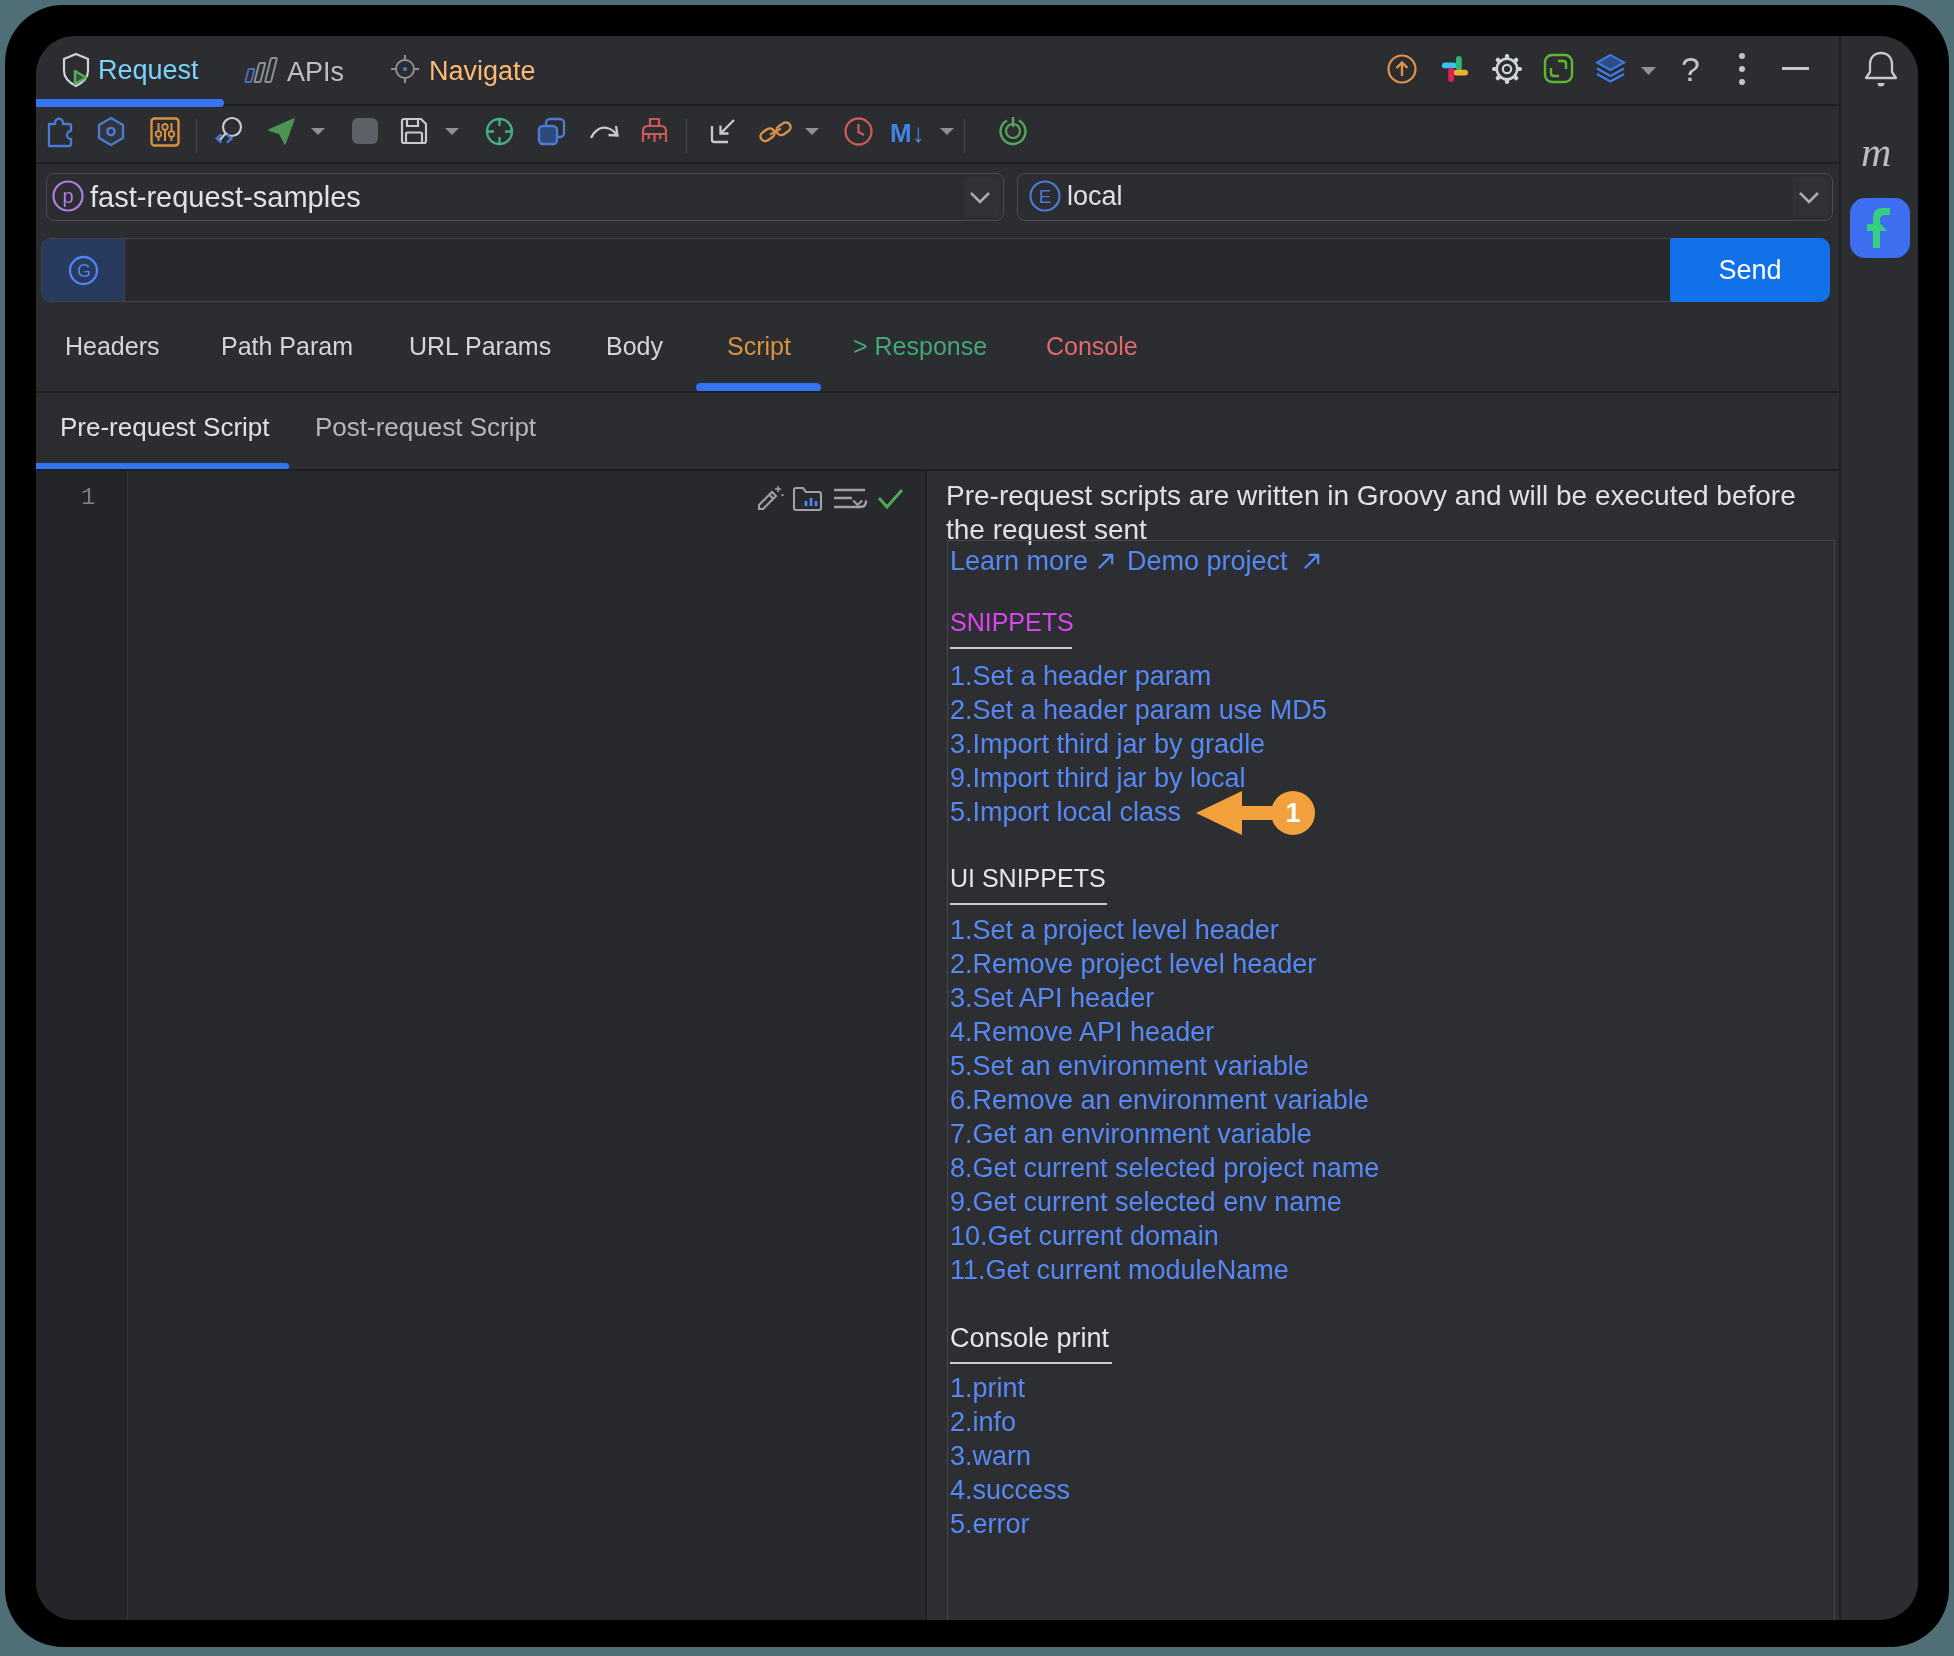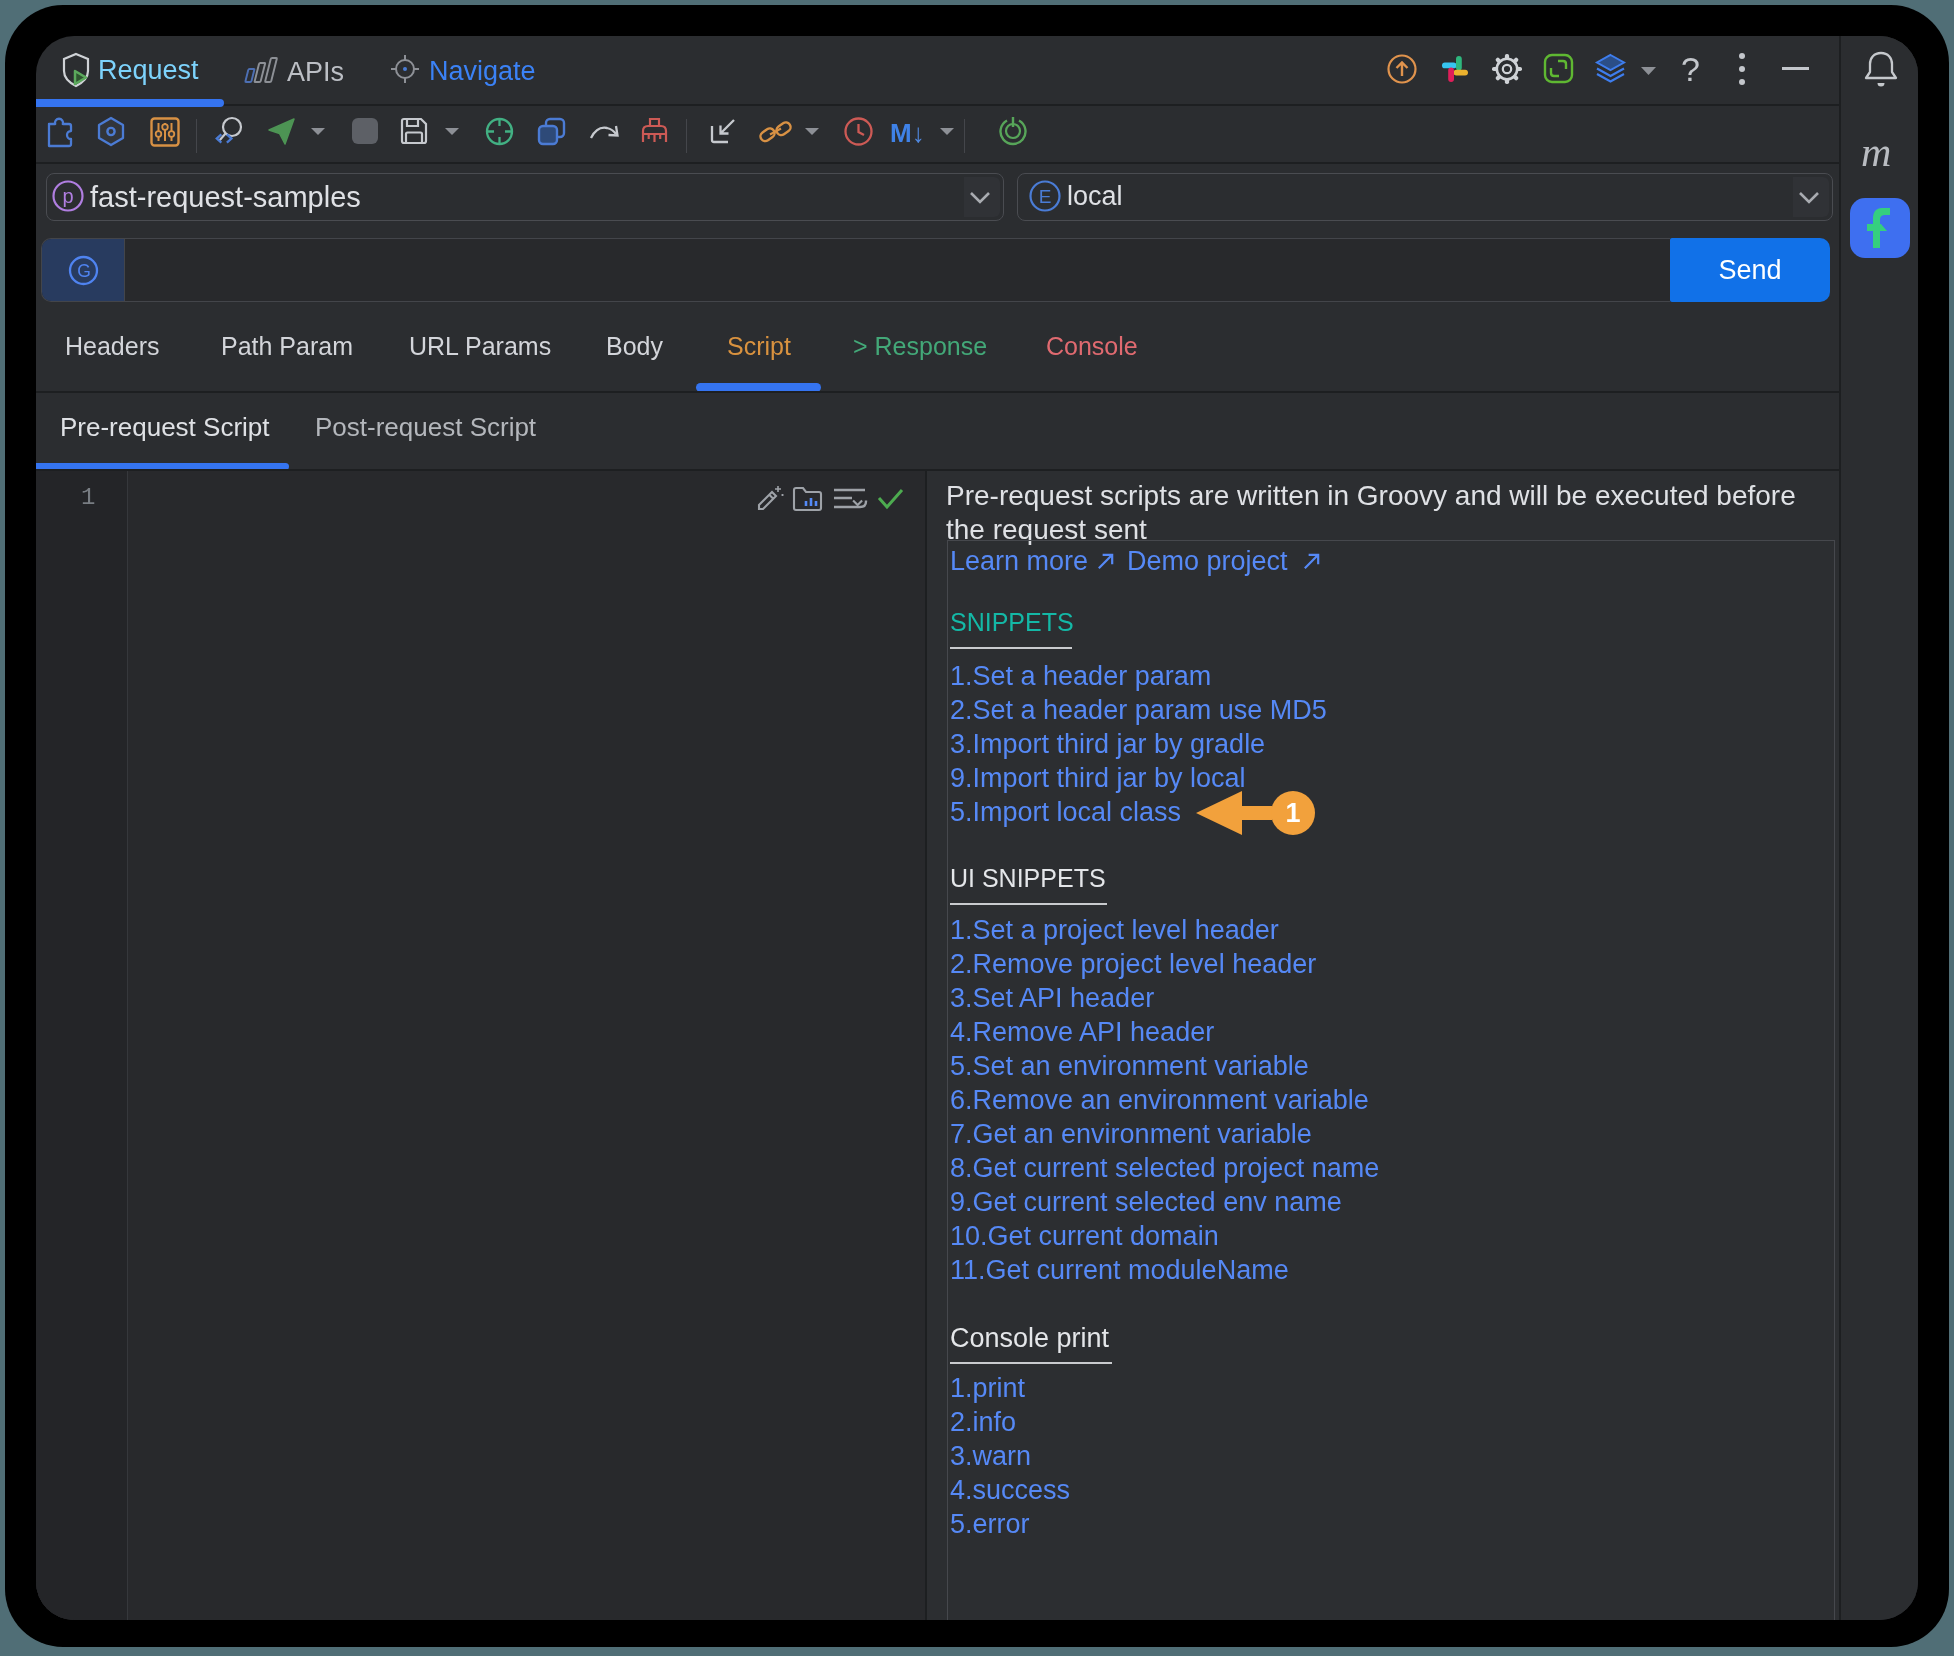--- a/index.html
+++ b/index.html
@@ -30,21 +30,21 @@
     <rect x="1" y="12" width="6" height="13" rx="1" fill="none" stroke="#4d6fb3" stroke-width="2" transform="skewX(-14)" transform-origin="4 18"></rect>
     <rect x="11" y="6" width="6" height="19" rx="1" fill="none" stroke="#8d9096" stroke-width="2" transform="skewX(-14)" transform-origin="14 15"></rect>
     <rect x="22" y="1" width="6" height="24" rx="1" fill="none" stroke="#8d9096" stroke-width="2" transform="skewX(-14)" transform-origin="25 13"></rect>
   </svg>
   <div class="abs" style="left:251px;top:21px;font-size:27px;color:#bcbfc5;">APIs</div>
   <svg style="left:354px;top:18px;" width="30" height="30" viewBox="0 0 30 30">
     <circle cx="15" cy="15" r="9" fill="none" stroke="#8d9096" stroke-width="2"></circle>
     <circle cx="15" cy="15" r="2" fill="#4a7cd6"></circle>
     <path d="M15 1 V7 M15 23 V29 M1 15 H7 M23 15 H29" stroke="#8d9096" stroke-width="2"></path>
   </svg>
-  <div class="abs" style="left:393px;top:20px;font-size:27px;color:#3b82f6;">Navigate</div>
+  <div class="abs" style="left:393px;top:20px;font-size:27px;color:#fdba74;">Navigate</div>
 
   <svg style="left:1351px;top:18px;" width="30" height="30" viewBox="0 0 30 30">
     <circle cx="15" cy="15" r="13.5" fill="none" stroke="#e0934d" stroke-width="2.2"></circle>
     <path d="M15 22 V9 M9.5 14 L15 8.5 L20.5 14" fill="none" stroke="#e0934d" stroke-width="2.4"></path>
   </svg>
   <svg style="left:1404px;top:18px;" width="30" height="30" viewBox="0 0 30 30">
     <rect x="2" y="8.5" width="14.5" height="5.8" rx="2.9" fill="#36c5f0"></rect>
     <rect x="16" y="2" width="5.8" height="14.5" rx="2.9" fill="#2eb67d"></rect>
     <rect x="13.5" y="15.7" width="14.5" height="5.8" rx="2.9" fill="#ecb22e"></rect>
     <rect x="8.2" y="13.5" width="5.8" height="14.5" rx="2.9" fill="#e01e5a"></rect>
@@ -240,21 +240,21 @@
     <div class="abs" style="left:19px;top:8px;width:860px;font-size:28px;color:#dfe1e5;line-height:34px;">Pre-request scripts are written in Groovy and will be executed before the request sent</div>
     <div class="abs" style="left:20px;top:69px;width:888px;height:1086px;border:1px solid #46484d;box-sizing:border-box;"></div>
     <div class="lnk" style="left:23px;top:75px;">Learn more</div>
     <svg style="left:168px;top:80px;" width="21" height="21" viewBox="0 0 22 22">
         <path d="M4 18 L17 5 M8 4 H18 V14" fill="none" stroke="#5689f6" stroke-width="2.3"></path>
       </svg>
     <div class="lnk" style="left:200px;top:75px;">Demo project</div>
     <svg style="left:374px;top:80px;" width="21" height="21" viewBox="0 0 22 22">
         <path d="M4 18 L17 5 M8 4 H18 V14" fill="none" stroke="#5689f6" stroke-width="2.3"></path>
       </svg>
-    <div class="abs" style="left:23px;top:137px;font-size:25px;color:#14b8a6;">SNIPPETS</div>
+    <div class="abs" style="left:23px;top:137px;font-size:25px;color:#d946ef;">SNIPPETS</div>
     <div class="abs" style="left:23px;top:176px;width:122px;height:2px;background:#c9cbce;"></div>
     <div class="lnk" style="left:23px;top:190px;">1.Set a header param</div>
     <div class="lnk" style="left:23px;top:224px;">2.Set a header param use MD5</div>
     <div class="lnk" style="left:23px;top:258px;">3.Import third jar by gradle</div>
     <div class="lnk" style="left:23px;top:292px;">9.Import third jar by local</div>
     <div class="lnk" style="left:23px;top:326px;">5.Import local class</div>
 
     <svg style="left:267px;top:318px;" width="122" height="48" viewBox="0 0 122 48">
       <path d="M2 24 L48 2 V17 H78 V31 H48 V46 Z" fill="#f2a13c"></path>
       <circle cx="99" cy="24" r="22" fill="#f2a13c"></circle>

